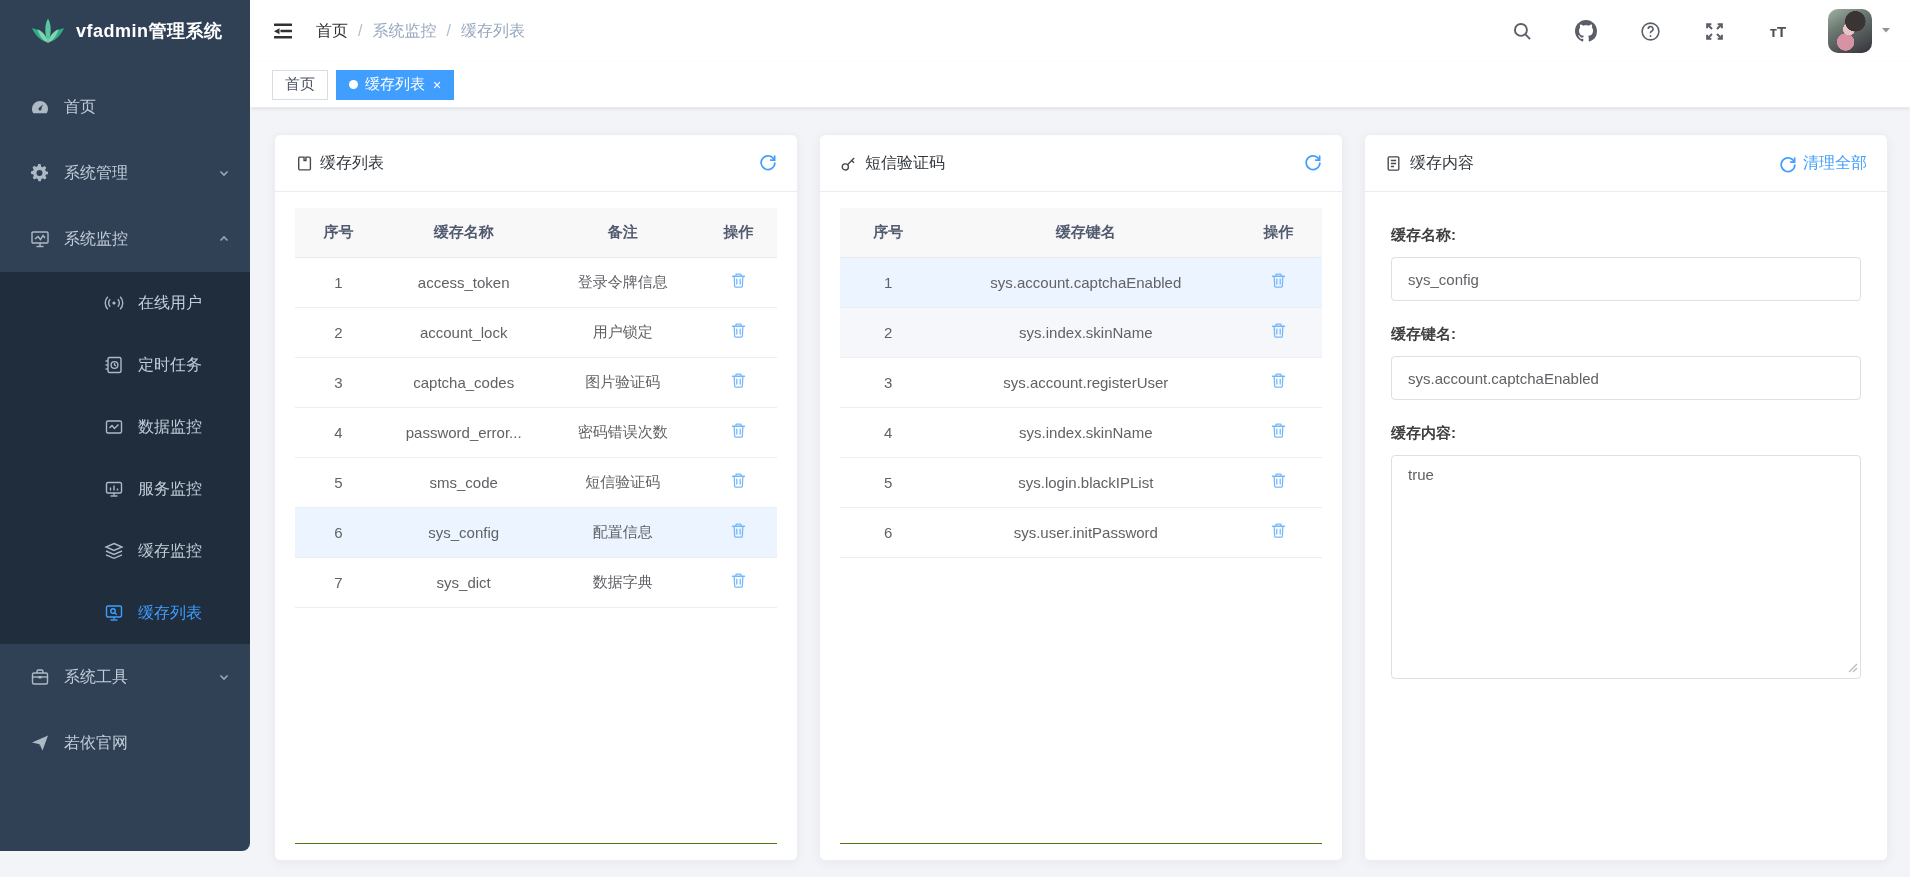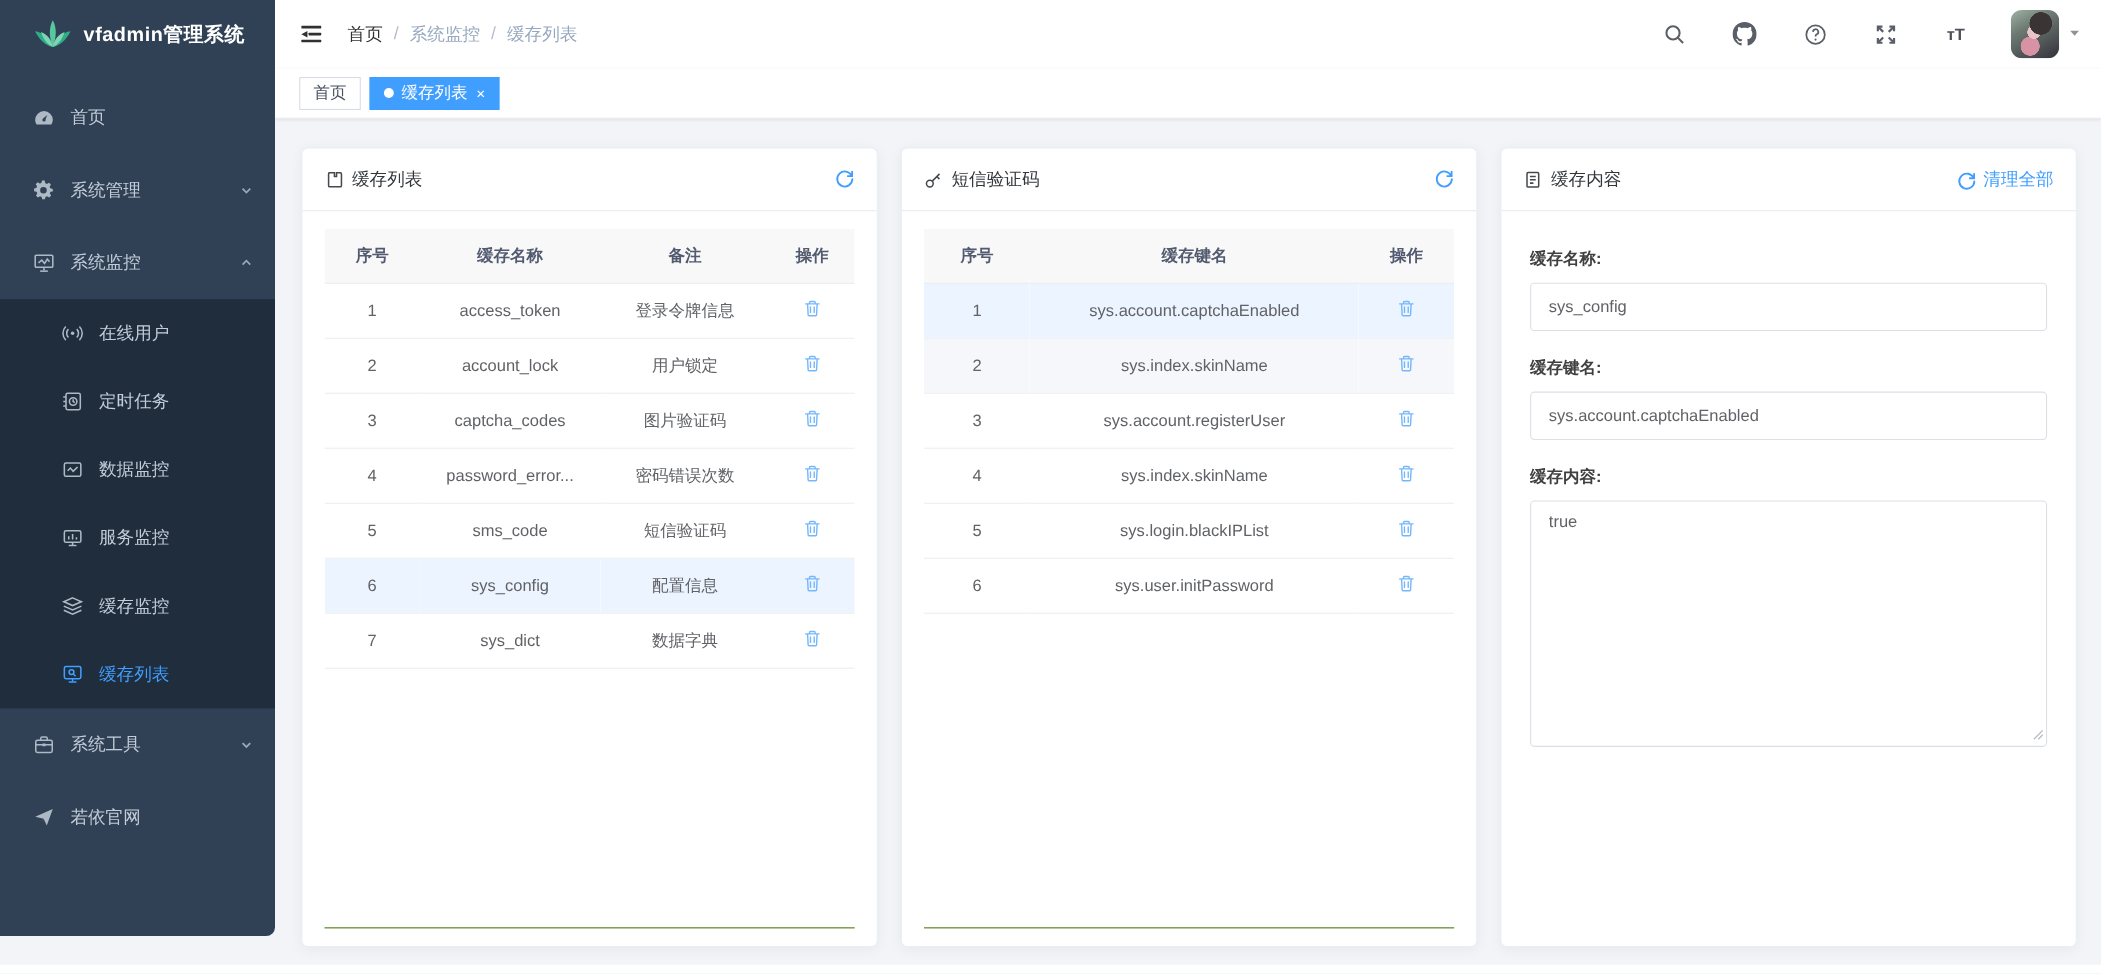--- a/index.html
+++ b/index.html
@@ -18,21 +18,21 @@
   .logo-row { height:62px; display:flex; align-items:center; padding-left:30px; }
   .logo-row .logo-icon { width:36px; height:30px; margin-right:10px; }
   .logo-title { color:#ffffff; font-size:18px; font-weight:bold; letter-spacing:.5px; }
   .menu { flex:1; padding-top:12px; }
   .menu-item {
     height:66px; display:flex; align-items:center; padding:0 20px 0 30px;
     color:#c3cdd9; font-size:16px; cursor:pointer; position:relative;
   }
   .menu-item .mi-icon { width:20px; height:20px; margin-right:14px; flex:0 0 20px; color:#aeb9c6; display:flex; align-items:center; justify-content:center; }
   .menu-item .chev { margin-left:auto; color:#9aa7b6; display:flex; }
-  .submenu { background:#1f2d3d; }
+  .submenu { background:#1f2d3d;padding-left:48px; }
   .submenu .menu-item { height:62px; padding-left:56px; }
   .menu-item.active { color:#409eff; }
   .menu-item.active .mi-icon { color:#409eff; }
   
   .navbar {
     position:absolute; left:250px; top:0; right:0; height:62px; background:#fff;
     display:flex; align-items:center; padding:0 18px 0 22px;
   }
   .fold-btn { width:24px; height:24px; margin-right:20px; cursor:pointer; color:#303133; display:flex; align-items:center; }
   .breadcrumb { display:flex; align-items:center; font-size:16px; gap:10px; }

